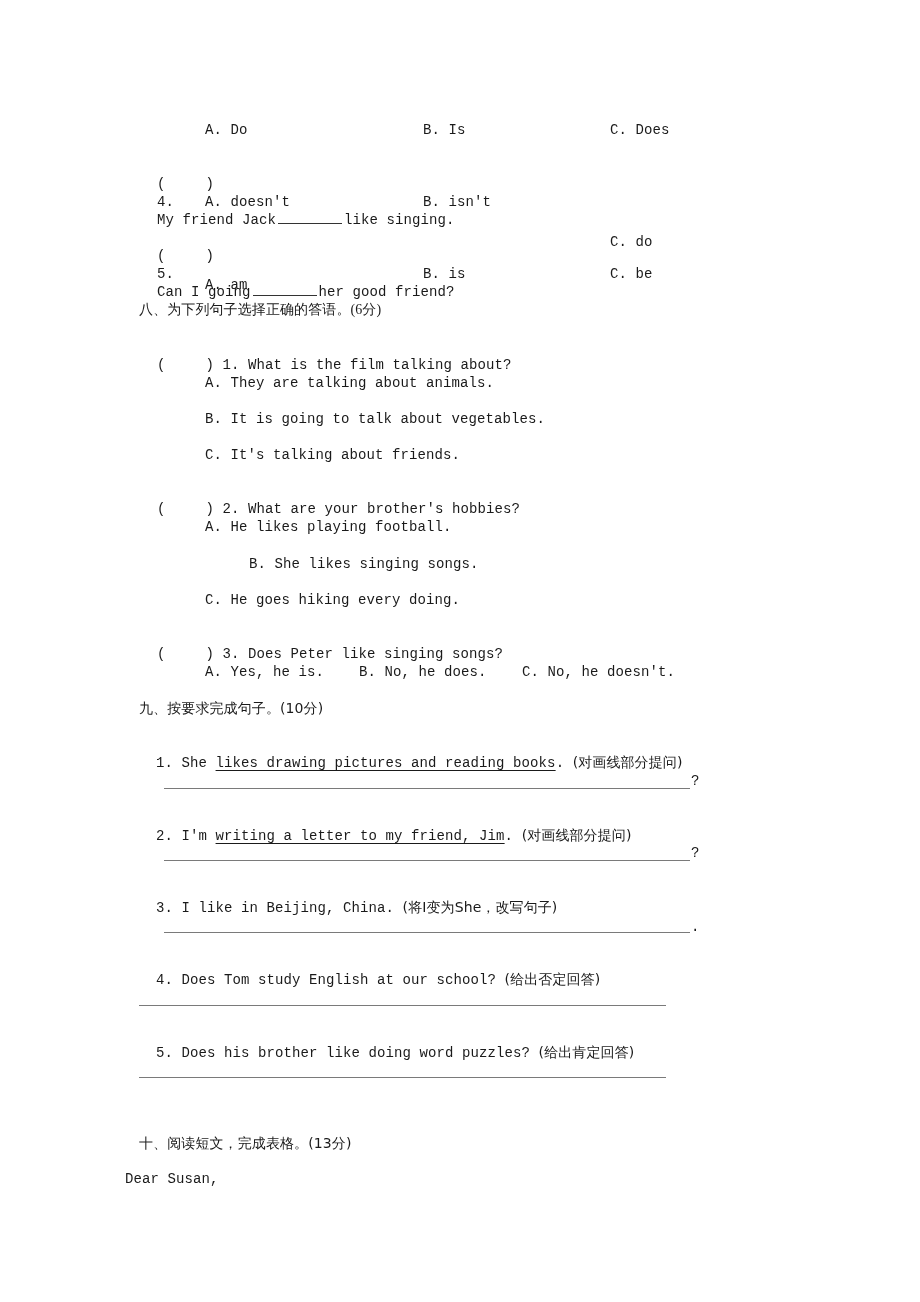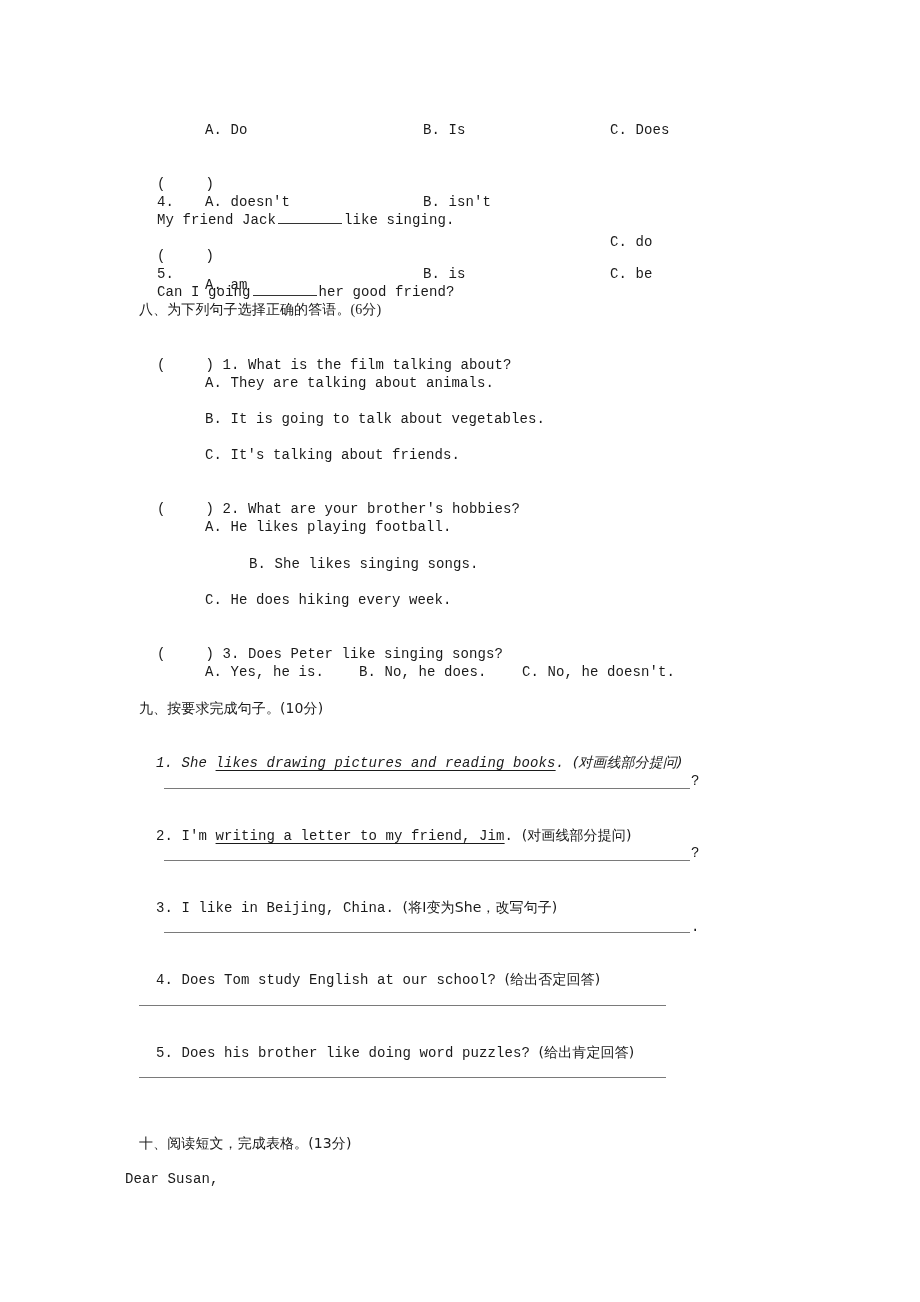--- a/index.html
+++ b/index.html
@@ -47,32 +47,32 @@
 </div>
 <div class="ln" style="left:205px;top:374px;">A. They are talking about animals.</div>
 <div class="ln" style="left:205px;top:410px;">B. It is going to talk about vegetables.</div>
 <div class="ln" style="left:205px;top:446px;">C. It's talking about friends.</div>
 
 <div class="ln" style="left:140px;top:482px;">
   <span>(</span><span class="paren"></span><span>)</span> <span>2. What are your brother's hobbies?</span>
 </div>
 <div class="ln" style="left:205px;top:518px;">A. He likes playing football.</div>
 <div class="ln" style="left:205px;top:555px;margin-left:44px;">B. She likes singing songs.</div>
-<div class="ln" style="left:205px;top:591px;">C. He does hiking every week.</div>
+<div class="ln" style="left:205px;top:591px;">C. He goes hiking every doing.</div>
 
 <div class="ln" style="left:140px;top:627px;">
   <span>(</span><span class="paren"></span><span>)</span> <span>3. Does Peter like singing songs?</span>
 </div>
 <div class="ln" style="left:205px;top:663px;">A. Yes, he is.</div>
 <div class="ln" style="left:359px;top:663px;">B. No, he does.</div>
 <div class="ln" style="left:522px;top:663px;">C. No, he doesn't.</div>
 
 <div class="ln cjk" style="left:139px;top:699px;">九、按要求完成句子。(10分)</div>
 
-<div class="ln" style="left:139px;top:735px;font-style:italic;">
+<div class="ln" style="left:139px;top:735px;">
   <span>1.</span> <span>She </span><span class="u">likes drawing pictures and reading books</span><span>.</span> <span class="cjk">(对画线部分提问)</span>
 </div>
 <div class="aline" style="left:164px;top:788px;width:526px;"></div>
 <div class="endmark" style="left:691px;top:772px;">?</div>
 
 <div class="ln" style="left:139px;top:808px;">
   <span>2.</span> <span>I'm </span><span class="u">writing a letter to my friend, Jim</span><span>.</span> <span class="cjk">(对画线部分提问)</span>
 </div>
 <div class="aline" style="left:164px;top:860px;width:526px;"></div>
 <div class="endmark" style="left:691px;top:844px;">?</div>

